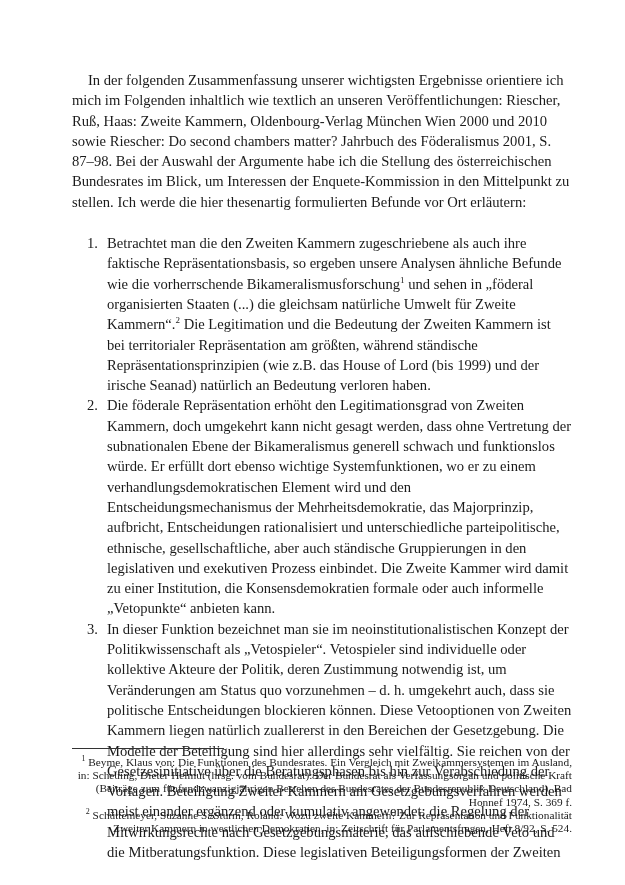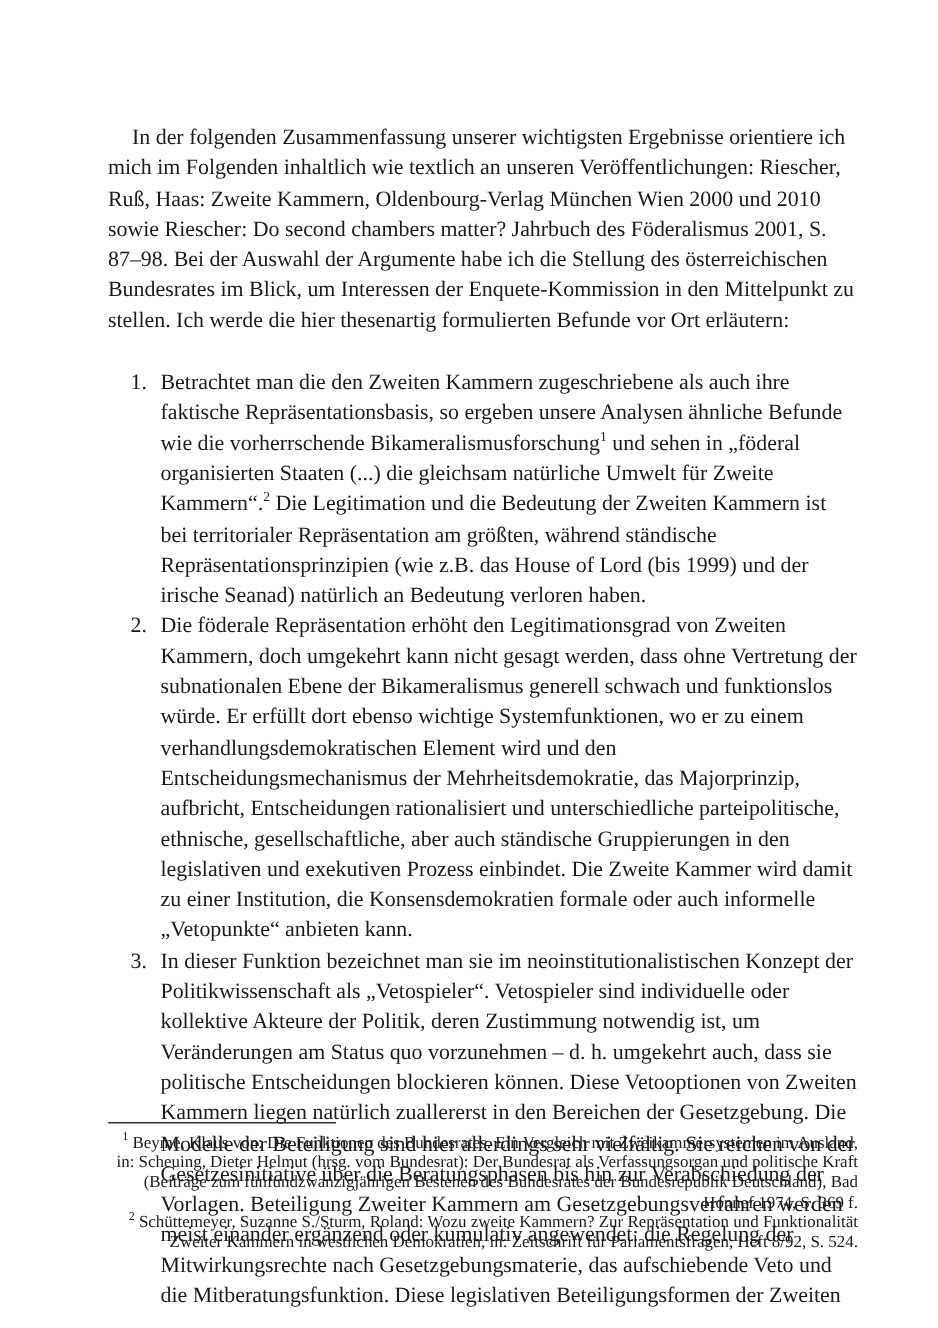--- a/index.html
+++ b/index.html
@@ -1,21 +1,20 @@
 <!DOCTYPE html>
 <html><head>
 <meta charset="utf-8">
 <style>
   html, body { margin: 0; padding: 0; background: #ffffff; }
   body { width: 625px; height: 885px; overflow: hidden; position: relative; }
   .page {
     position: absolute; left: 72px; top: 70px; width: 500px;
     font-family: "Liberation Serif", serif; font-size: 14.6px; line-height: 20.3px;
     color: #1a1a1a;
-    margin-top: 12px;
   }
   .intro { margin: 0; text-indent: 16px; text-align: left; }
   .list { margin: 21px 0 0 0; padding: 0; list-style: none; }
   .list li { position: relative; padding-left: 35px; margin: 0; }
   .list .num { position: absolute; left: 15px; top: 0; }
   sup { font-size: 9px; line-height: 0; vertical-align: super; }
   .fn-rule { position: absolute; left: 72px; top: 748px; width: 152px; height: 0; border-top: 1px solid #333; }
   .footnotes {
     position: absolute; left: 72px; top: 756px; width: 500px;
     font-family: "Liberation Serif", serif; font-size: 11.3px; line-height: 13.2px; color: #1a1a1a;

